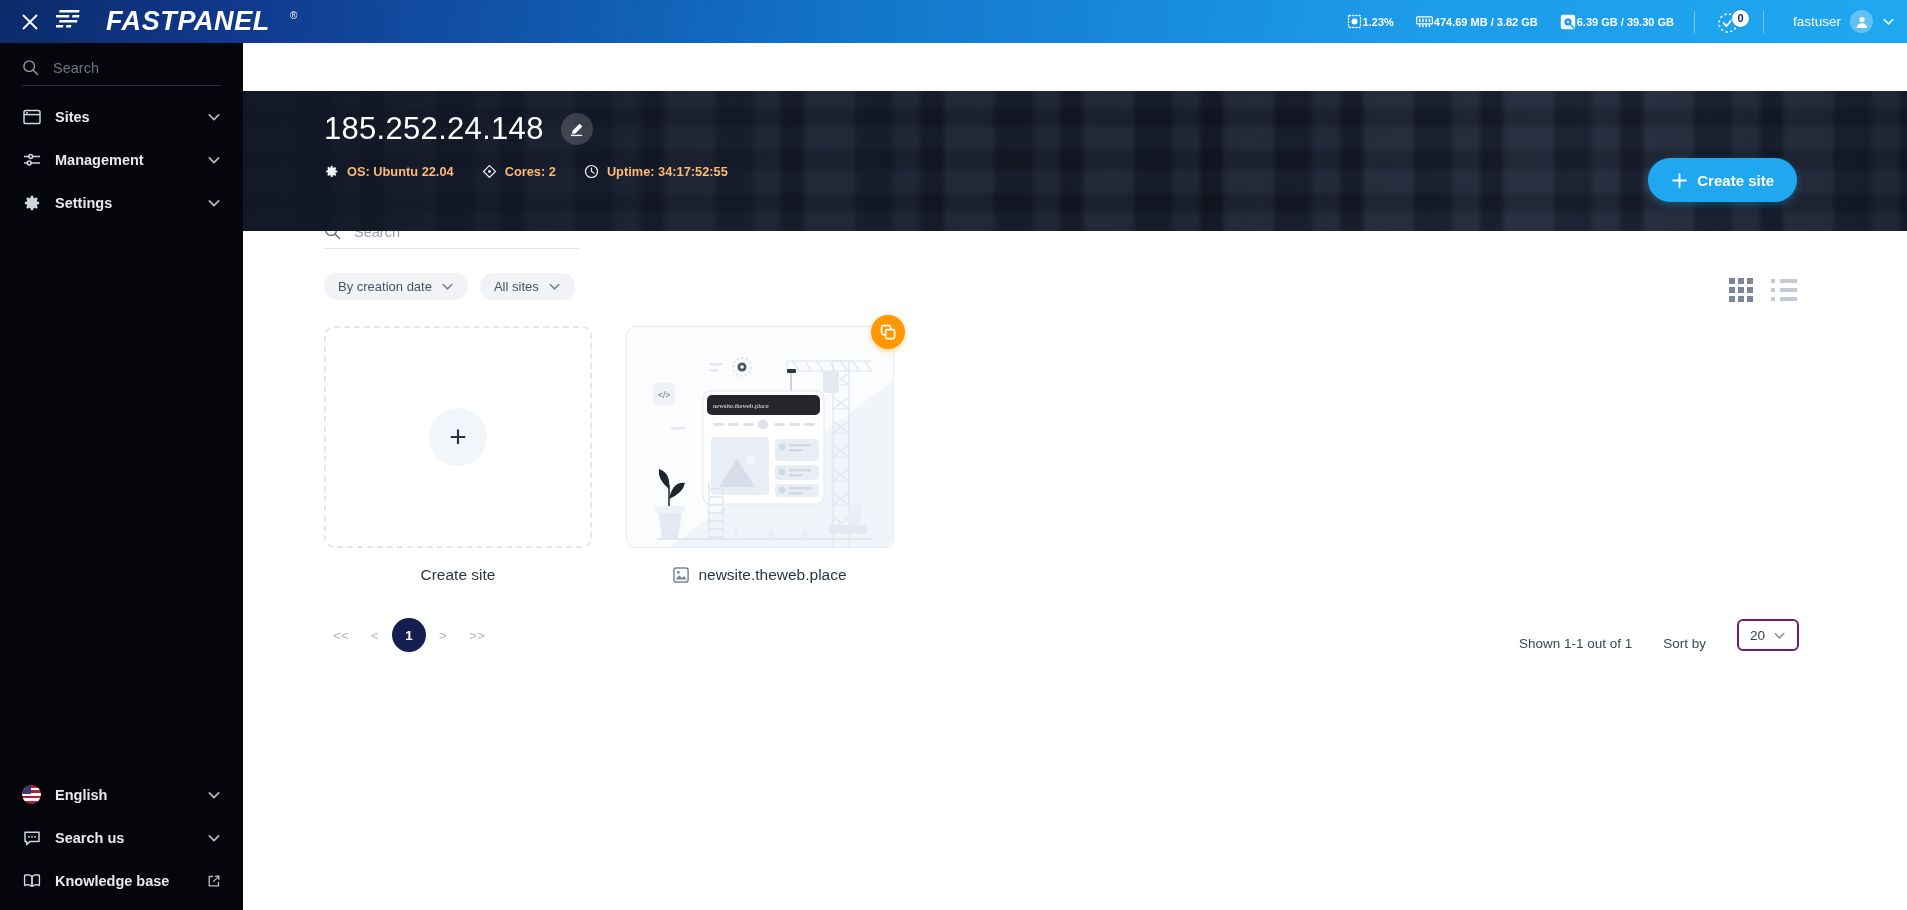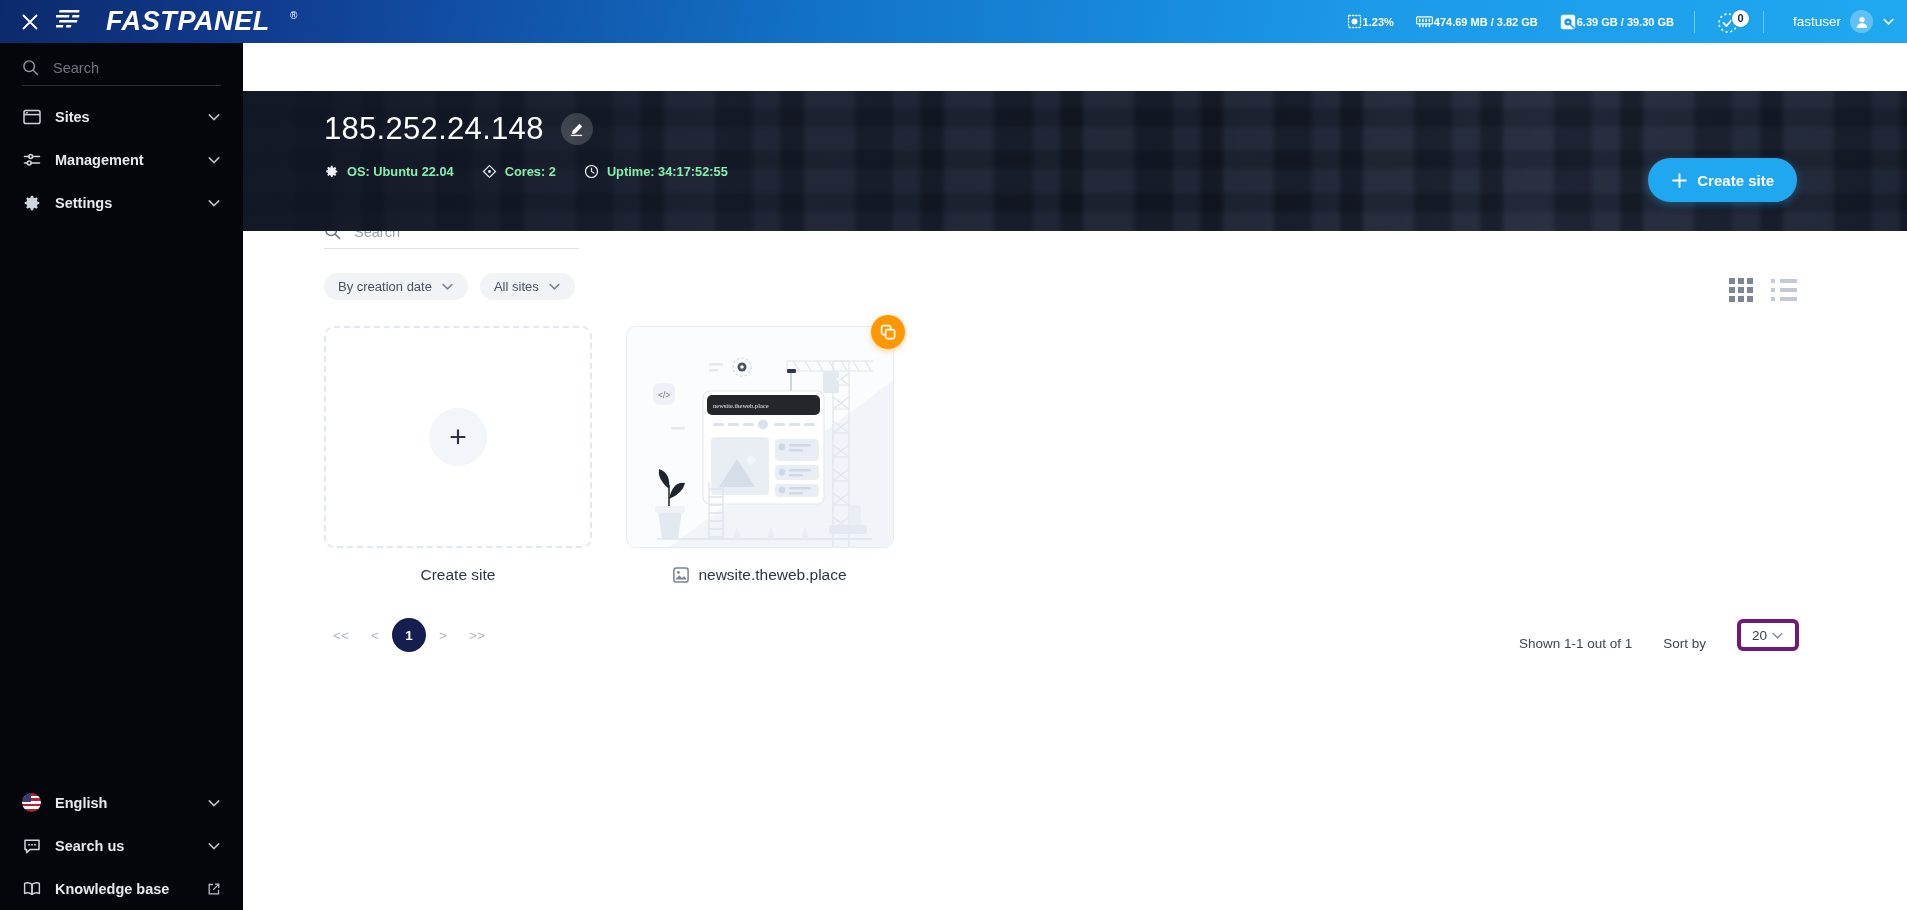--- a/index.html
+++ b/index.html
@@ -85,21 +85,21 @@
   .side-search input::placeholder { color: #6f7480; }
   .nav-list { margin-top: 9px; }
   .nav-item {
     display: flex; align-items: center;
     height: 43px; padding: 0 22px; gap: 14px;
     color: #e7e9ee; font-size: 14.5px; font-weight: bold;
     cursor: pointer;
   }
   .nav-label { flex: 1; }
   .nav-icon { width: 19px; display: flex; align-items: center; justify-content: center; }
-  .side-bottom { margin-top: auto; }
+  .side-bottom { margin-top: auto; padding-bottom: 8px; }
   .flag {
     width: 19px; height: 19px; border-radius: 50%;
     background:
       linear-gradient(180deg,#b22234 0 14%, #ffffff 14% 28%, #b22234 28% 42%, #ffffff 42% 56%, #b22234 56% 70%, #ffffff 70% 84%, #b22234 84% 100%);
     position: relative; overflow: hidden;
   }
   .flag::before {
     content:''; position:absolute; left:0; top:0;
     width: 9px; height: 9px; background: #3c3b6e;
   }
@@ -140,21 +140,21 @@
   }
   .edit-btn {
     width: 32px; height: 32px; border-radius: 50%;
     background: rgba(255,255,255,0.17);
     display: flex; align-items: center; justify-content: center;
     cursor: pointer;
   }
   .meta-row { display: flex; align-items: center; gap: 28px; margin-top: 17px; }
   .meta {
     display: flex; align-items: center; gap: 8px;
-    color: #86efac; font-size: 12.8px; font-weight: bold;
+    color: #fdba74; font-size: 12.8px; font-weight: bold;
   }
 
   
   .create-site-btn {
     position: absolute; top: 158px; right: 110px;
     height: 44px; padding: 0 23px;
     border-radius: 22px; border: none;
     background: #1fa8f0; color: #ffffff;
     font-size: 15px; font-weight: bold;
     font-family: "Liberation Sans", sans-serif;
@@ -253,21 +253,21 @@
     width: 34px; border-radius: 50%;
     background: #141f4f; color: #ffffff; font-weight: bold;
   }
   .pager-right {
     margin-left: auto; display: flex; align-items: flex-end; gap: 31px;
     font-size: 13.5px; color: #3d4654;
   }
   .sortsel {
     display: flex; align-items: center; justify-content: space-between;
     width: 62px; height: 32px; padding: 0 11px;
-    border: 4px solid #701a75; border-radius: 6px;
+    border: 2px solid #701a75; border-radius: 6px;
     background: #fff; color: #39404e; font-size: 13.5px; cursor: pointer;
   }
   svg { display: block; }
 </style>
 </head>
 <body>
 
 <div class="topbar">
   <div class="close-btn">
     <svg width="18" height="18" viewBox="0 0 18 18">

